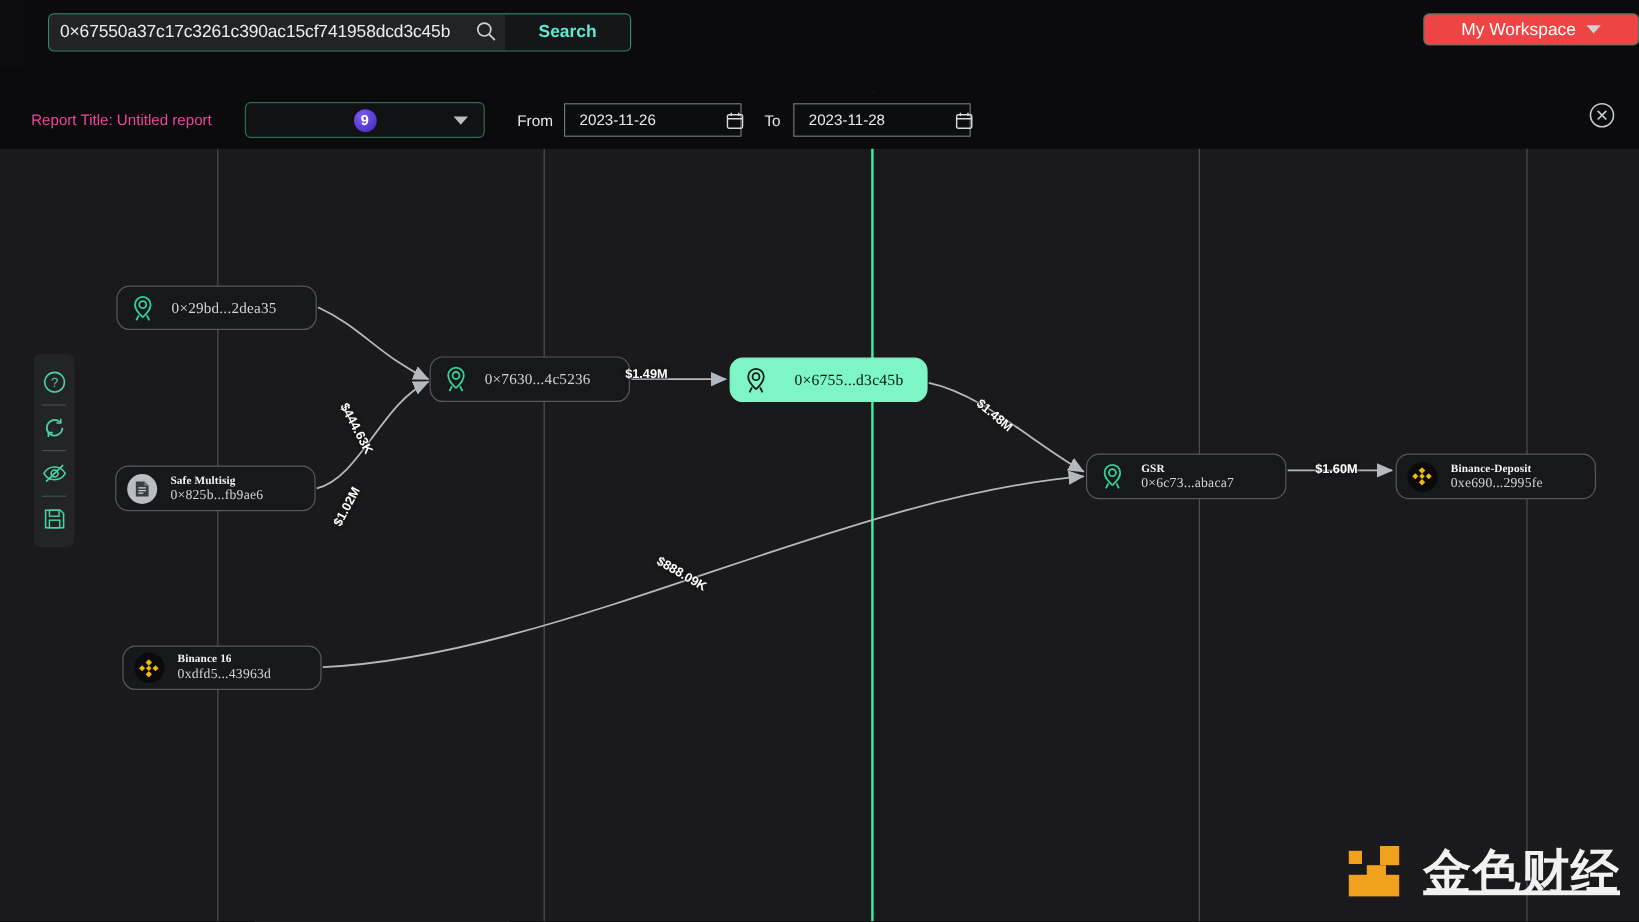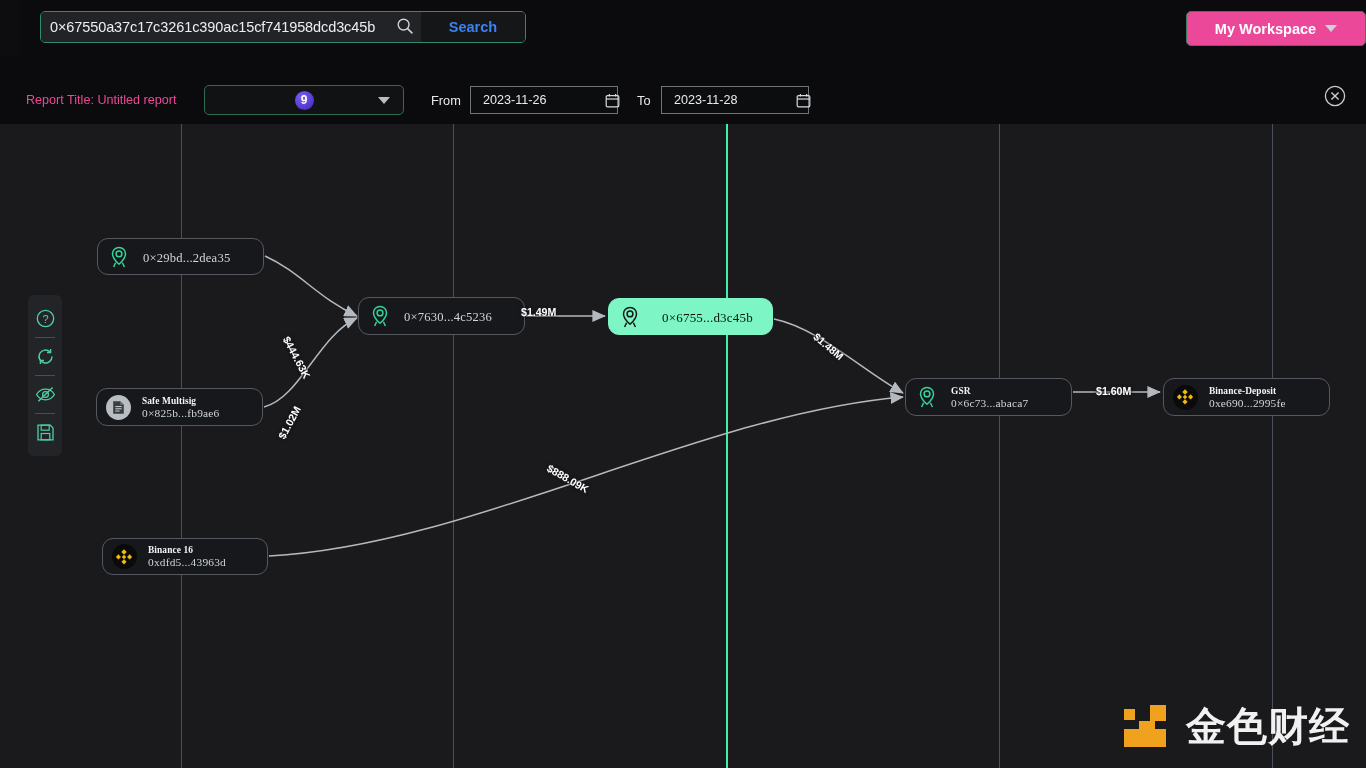--- a/index.html
+++ b/index.html
@@ -32,30 +32,30 @@
   .search-input {
     width: 352px; height: 30px;
     background: transparent; border: none; outline: none;
     color: #eceef0; font-size: 14.5px;
     font-family: "Liberation Sans", sans-serif;
     padding-left: 9px; letter-spacing: -0.1px;
   }
   .search-icon { position: absolute; right: 7px; top: 5px; width: 18px; height: 18px; }
   .search-btn {
     width: 104px; display: flex; align-items: center; justify-content: center;
-    background: #151618; color: #3b82f6; font-weight: bold; font-size: 14.5px;
+    background: #151618; color: #5eead4; font-weight: bold; font-size: 14.5px;
     cursor: pointer;
   }
   .workspace-btn {
     position: absolute; right: 20px; top: 11px;
-    width: 180px; height: 35px;
+    width: 180px; height: 27px;
     border: 1px solid #3c7a62; border-radius: 5px;
-    background: #ec4899; color: #ffffff;
+    background: #ef4444; color: #ffffff;
     display: flex; align-items: center; justify-content: center; gap: 9px;
-    font-size: 14.5px; font-weight: bold; cursor: pointer;
+    font-size: 14.5px; font-weight: normal; cursor: pointer;
   }
   .caret { width: 0; height: 0; border-left: 6px solid transparent; border-right: 6px solid transparent; border-top: 7px solid #cfd3d6; }
 
   
   .reportbar {
     position: absolute; left: 0; top: 55px; width: 1366px; height: 33px;
     background: #0b0b0d;
   }
   .canvas-head {
     position: absolute; left: 0; top: 76px; width: 1366px; height: 48px;
@@ -134,21 +134,21 @@
   
   .elabel {
     position: absolute; color: #ffffff; font-size: 10.6px; font-weight: bold;
     white-space: nowrap; z-index: 16;
     text-shadow: 0 0 3px #1a1a1c, 0 0 3px #1a1a1c;
   }
 
   
   .wm { position: absolute; right: 16px; bottom: 14px; display: flex; align-items: center; gap: 10px; z-index: 25; }
   .wm-text { color: #f1f1f1; font-size: 40px; font-weight: bold;
-             font-family: "DejaVu Sans", sans-serif; letter-spacing: 1px; }
+             font-family: "DejaVu Sans", sans-serif; letter-spacing: 1px; text-decoration: underline; }
   svg { display: block; }
 </style>
 </head>
 <body>
 
 <div id="app">
 
   <div class="topbar">
     <div class="search-wrap">
       <div class="search-field">

